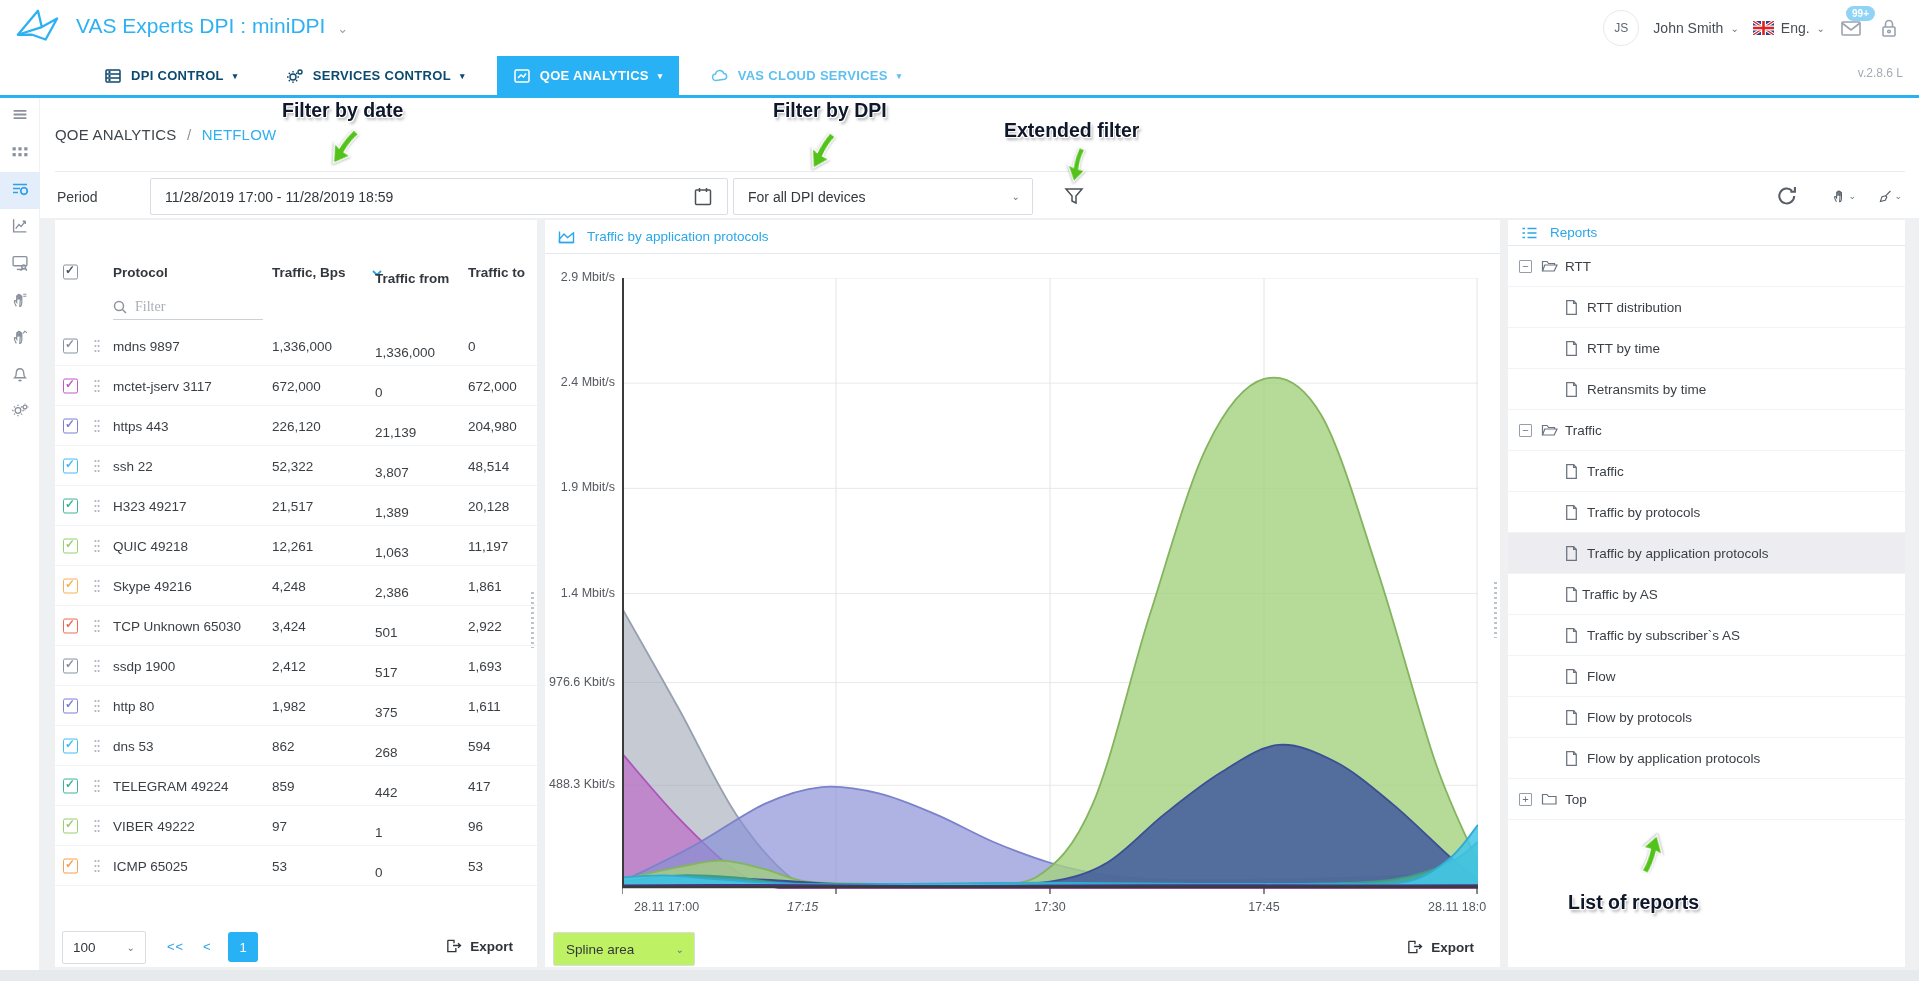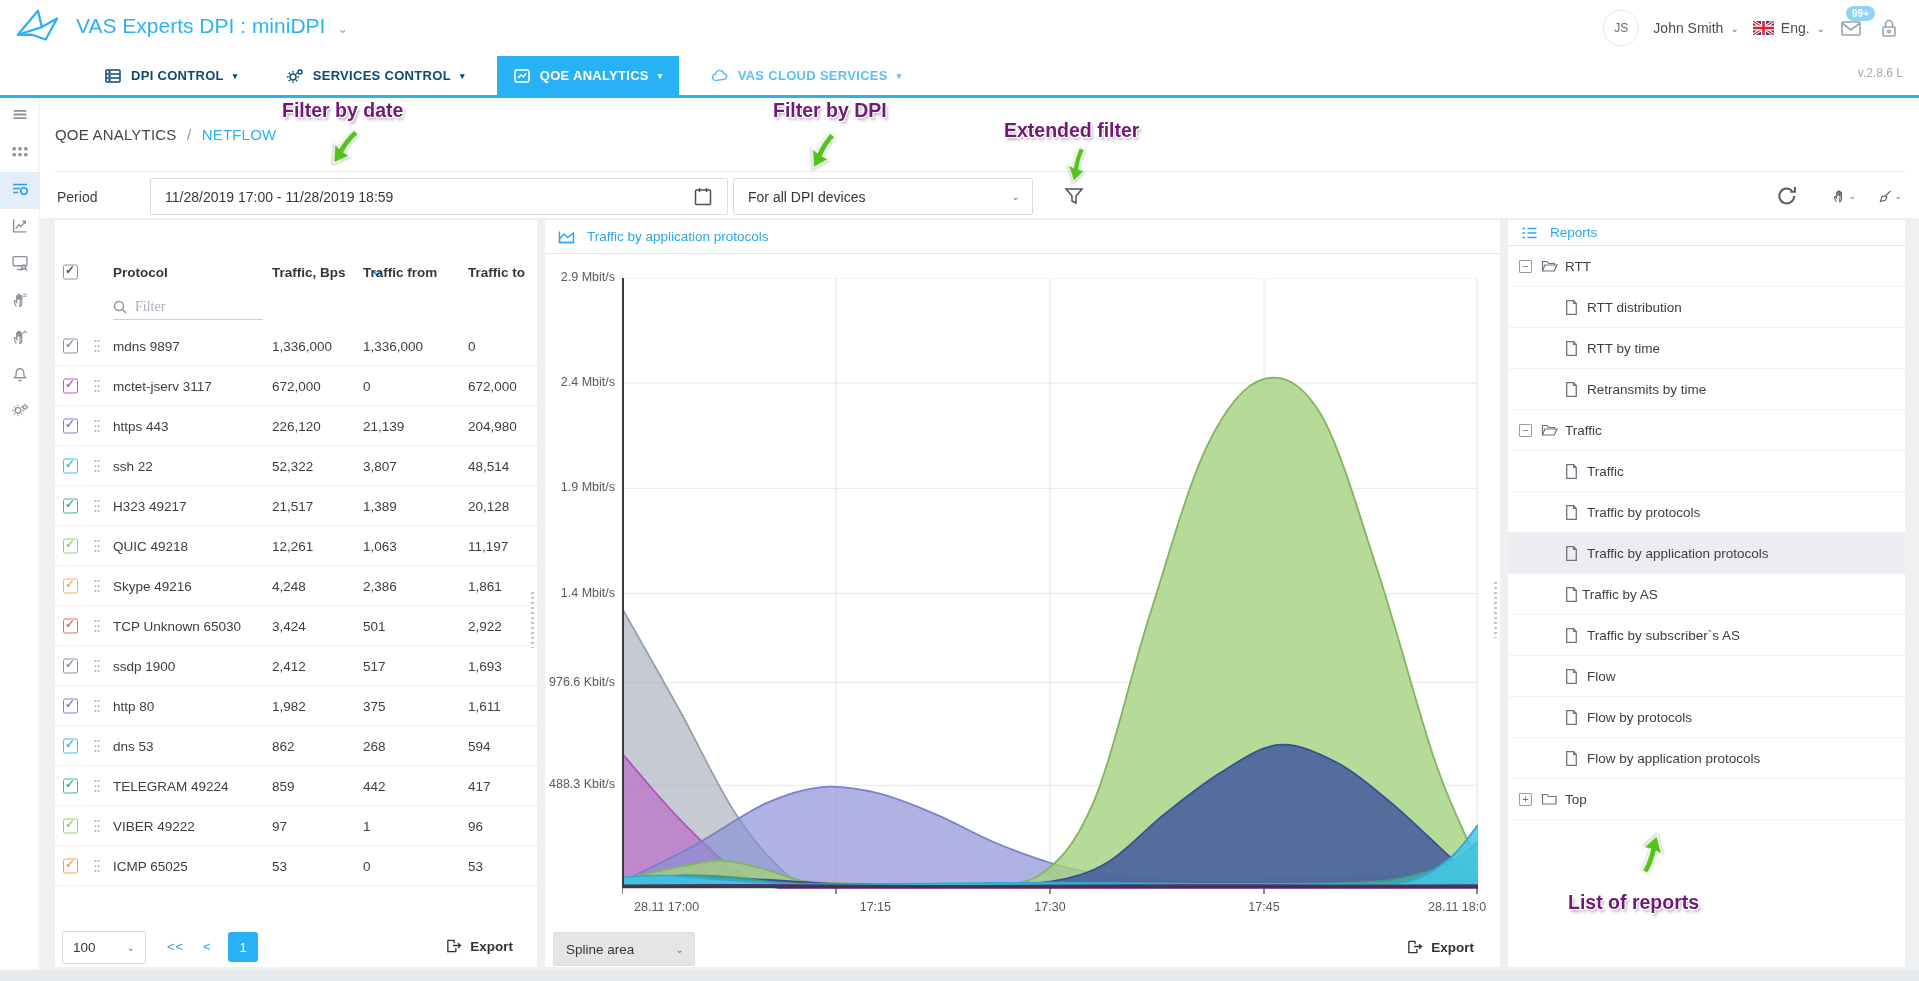--- a/index.html
+++ b/index.html
@@ -57,21 +57,21 @@
   #table-panel  { left:55px;   width:482px; }
   #chart-panel  { left:545px;  width:955px; }
   #reports-panel{ left:1508px; width:397px; }
   .panel-title { position:absolute; left:0; top:0; width:100%; height:34px; border-bottom:1px solid #e6e9ec; display:flex; align-items:center; gap:12px; padding-left:13px; color:#2aa7e8; font-size:13.5px; }
   .panel-title svg { width:17px; height:16px; }
 
   
   .thead-row { position:absolute; left:0; top:34px; width:100%; height:36px; font-weight:bold; font-size:13.5px; color:#33383e; }
   .cell { position:absolute; top:50%; transform:translateY(-50%); white-space:nowrap; }
   .c-check { left:8px; } .c-grip { left:38px; } .c-proto { left:58px; }
-  .c-bps { left:217px; } .c-from { left:308px; } .c-to { left:413px; }
+  .c-bps { left:217px; } .c-from { left:320px;margin-top:6px; } .c-to { left:413px; }
   .sort-ic { display:inline-block; margin-left:26px; color:#2d9fe8; vertical-align:1px; }
   .filter-row { position:absolute; left:58px; top:74px; width:150px; height:28px; }
   .filter-row svg { position:absolute; left:0; top:6px; width:14px; height:14px; color:#8e959e; }
   .filter-input { width:150px; height:26px; border:none; border-bottom:1px solid #ccd1d8; outline:none; font-family:"Liberation Serif",serif; font-size:14px; color:#555; padding-left:22px; background:transparent; }
   .filter-input::placeholder { color:#a8aeb8; }
   .trow { position:absolute; left:0; width:100%; height:40px; border-bottom:1px solid #f1f3f5; font-size:13.5px; color:#3a3f44; }
   .cbx { display:inline-block; width:15px; height:15px; border-radius:2px; border:1.5px solid; background:#fff; position:relative; cursor:pointer; }
   .cbx span { position:absolute; left:1px; top:-3px; font-size:12px; font-weight:bold; }
   .grip { color:#a9b0ba; width:8px; height:16px; cursor:grab; }
   .total-row { position:absolute; left:0; top:666px; width:100%; height:41px; border-bottom:1px solid #e8ebee; font-size:13.5px; color:#3a3f44; }
@@ -79,32 +79,32 @@
   .psize { position:absolute; left:7px; top:1px; width:84px; height:33px; border:1px solid #d9dde3; border-radius:2px; display:flex; align-items:center; justify-content:space-between; padding:0 10px; font-size:13.5px; color:#33373c; cursor:pointer; }
   .pglink { position:absolute; top:9px; font-size:13px; color:#2d9fe8; cursor:pointer; letter-spacing:1px; }
   .pgcur { position:absolute; left:173px; top:2px; width:30px; height:30px; background:#29b1f5; border-radius:3px; color:#fff; font-size:13px; display:flex; align-items:center; justify-content:center; cursor:pointer; }
   .export-btn { position:absolute; display:flex; align-items:center; gap:8px; font-size:13.5px; font-weight:bold; color:#2f343a; cursor:pointer; }
   .export-btn svg { width:17px; height:16px; }
 
   
   .chart-plot { position:absolute; left:77px; top:58px; width:856px; height:622px; }
   .ylab { position:absolute; width:72px; text-align:right; font-size:12.5px; color:#55595f; }
   .xlab { position:absolute; font-size:12.5px; color:#55595f; white-space:nowrap; }
-  .type-select { position:absolute; left:8px; top:712px; width:142px; height:34px; border:1px solid #d9dde3; border-radius:2px; background:#e5e5e5; display:flex; align-items:center; justify-content:space-between; padding:0 10px 0 12px; font-size:13.5px; color:#33373c; cursor:pointer; }
+  .type-select { position:absolute; left:8px; top:712px; width:142px; height:34px; border:1px solid #d9dde3; border-radius:2px; background:#bef264; display:flex; align-items:center; justify-content:space-between; padding:0 10px 0 12px; font-size:13.5px; color:#33373c; cursor:pointer; }
   .dot-scroll { position:absolute; width:3px; background:repeating-linear-gradient(to bottom,#bcc3cb 0 2px,transparent 2px 5px); cursor:pointer; }
 
   
   .rrow { position:absolute; left:0; width:100%; height:41px; border-bottom:1px solid #f2f3f5; font-size:13.5px; color:#3a3f44; cursor:pointer; }
   .rrow.sel { background:#ededf1; }
   .expander { position:absolute; left:11px; top:14px; width:13px; height:13px; border:1px solid #959da8; border-radius:1px; color:#6b7380; font-size:11px; line-height:11px; text-align:center; cursor:pointer; background:#fff; }
   .tree-ic { position:absolute; top:12px; width:17px; height:17px; color:#6b7380; }
   .rlabel { position:absolute; top:50%; transform:translateY(-50%); white-space:nowrap; }
 
   
-  .annot { position:absolute; color:#701a75; font-weight:bold; font-size:19.5px; white-space:nowrap;
+  .annot { position:absolute; color:#0f172a; font-weight:bold; font-size:19.5px; white-space:nowrap;
     text-shadow:-1px -1px 0 #fff,1px -1px 0 #fff,-1px 1px 0 #fff,1px 1px 0 #fff,2px 3px 3px rgba(110,110,110,.55); }
   .annot-arrow { position:absolute; width:28px; height:46px; filter:drop-shadow(0 1px 1px rgba(90,90,90,.5)); }
 
   .bottom-scroll { position:absolute; left:0; top:970px; width:100%; height:11px; background:#e7eaed; cursor:pointer; }
   .chev { display:inline-block; width:10px; height:6px; }
 </style>
 </head>
 <body>
 
 <div id="app">
@@ -503,21 +503,21 @@
           <line x1="855" y1="610" x2="855" y2="616" stroke="#3b3b3b" stroke-width="1.2"></line>
         </svg></div>
     <div id="chart-labels">
         <div class="ylab" style="left: -2px; top: 50px;">2.9 Mbit/s</div>
         <div class="ylab" style="left: -2px; top: 155.172px;">2.4 Mbit/s</div>
         <div class="ylab" style="left: -2px; top: 260.345px;">1.9 Mbit/s</div>
         <div class="ylab" style="left: -2px; top: 365.517px;">1.4 Mbit/s</div>
         <div class="ylab" style="left: -2px; top: 454.577px;">976.6 Kbit/s</div>
         <div class="ylab" style="left: -2px; top: 557.289px;">488.3 Kbit/s</div>
         <div class="xlab" style="top: 680px; left: 89px;">28.11 17:00</div>
-        <div class="xlab" style="top: 680px; left: 256px; width: 90px; text-align: right;">17:15</div>
+        <div class="xlab" style="top: 680px; left: 242px; width: 90px; text-align: left; font-style: italic;">17:15</div>
         <div class="xlab" style="top: 680px; left: 460px; width: 90px; text-align: center;">17:30</div>
         <div class="xlab" style="top: 680px; left: 674px; width: 90px; text-align: center;">17:45</div>
         <div class="xlab" style="top: 680px; left: 883px;">28.11 18:0</div>
       </div>
     <div class="type-select">
       <span>Spline area</span>
       <span class="caret-sm">⌄</span>
     </div>
     <span class="export-btn" style="right:26px; top:719px;">
       <svg viewBox="0 0 18 16" fill="none" stroke="currentColor" stroke-width="1.4">

